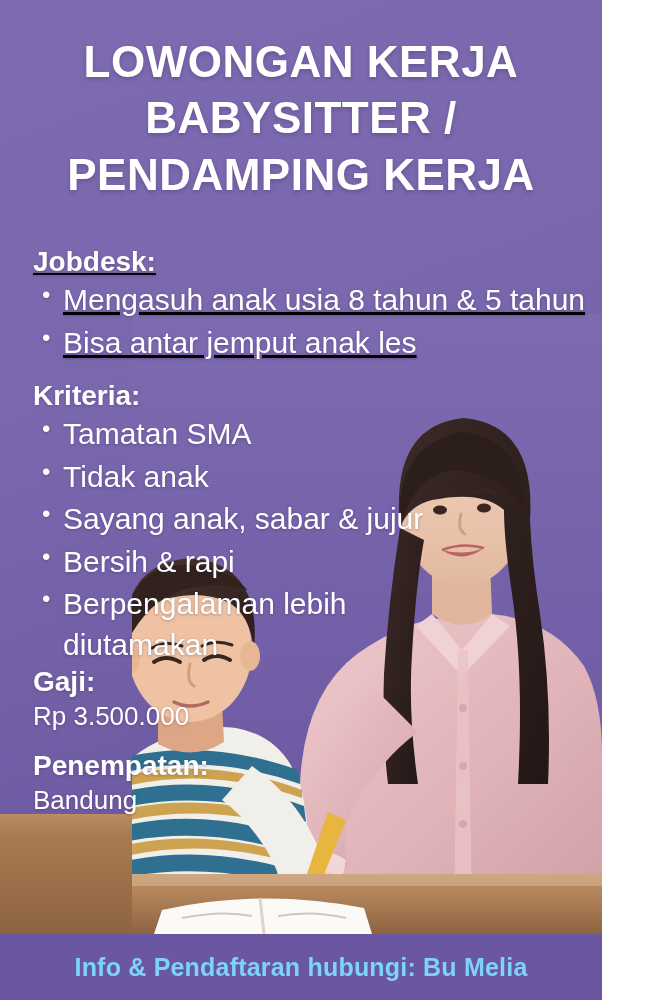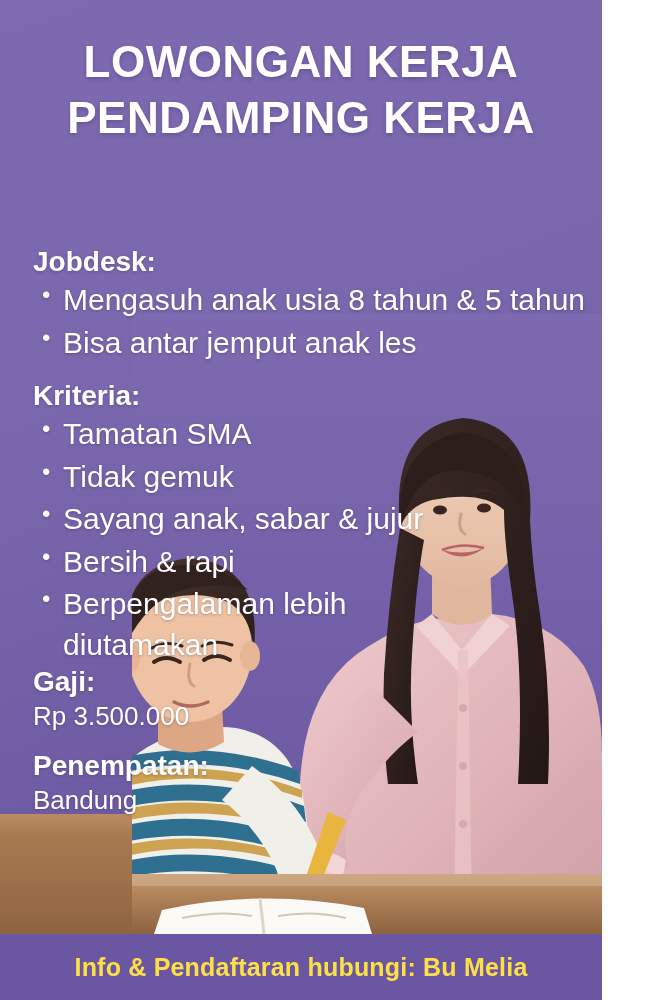--- a/index.html
+++ b/index.html
@@ -60,39 +60,39 @@
     top: -1px;
     font-size: 24px;
   }
   .plain-value {
     color: #ffffff;
     font-size: 26px;
     line-height: 1.3;
     text-shadow: 0 1px 3px rgba(40,25,70,0.3);
   }
 
-  #jobdesk-section { position: absolute; top: 246px; left: 33px; width: 600px; z-index: 6; }
+  #jobdesk-section { position: absolute; top: 246px; left: 33px; width: 600px; z-index: 6; text-decoration: underline; }
   #kriteria-section { position: absolute; top: 380px; left: 33px; width: 400px; z-index: 6; }
   #gaji-section { position: absolute; top: 666px; left: 33px; width: 330px; z-index: 6; }
   #penempatan-section { position: absolute; top: 750px; left: 33px; width: 330px; z-index: 6; }
 
   
   #footer-bar {
     position: absolute;
     bottom: 0; left: 0;
     width: 100%;
     height: 66px;
     background: #6b57a1;
     display: flex;
     align-items: center;
     justify-content: center;
     z-index: 9;
   }
   #footer-bar .ftext {
-    color: #fde047;
+    color: #7dd3fc;
     font-size: 25px;
     font-weight: bold;
     letter-spacing: 0.2px;
   }
 
   
   #photo {
     position: absolute;
     right: 0;
     bottom: 66px;
@@ -113,20 +113,21 @@
     background: linear-gradient(180deg, #b98d63 0%, #a87a52 18%, #8e6440 100%);
   }
 </style>
 </head>
 <body>
 
 <div id="poster">
 
   <div id="title-block">
     <div class="tline">LOWONGAN KERJA</div>
+    <div class="tline">BABYSITTER /</div>
     <div class="tline">PENDAMPING KERJA</div>
   </div>
 
   <div id="desk"></div>
 
   <div id="photo">
     <svg viewBox="0 0 470 620" preserveAspectRatio="xMidYMax meet">
       <defs>
         <linearGradient id="bg" x1="0" y1="0" x2="0" y2="1">
           <stop offset="0%" stop-color="#7d6ab0"></stop>
@@ -245,21 +246,21 @@
     <ul class="bullets">
       <li>Mengasuh anak usia 8 tahun &amp; 5 tahun</li>
       <li>Bisa antar jemput anak les</li>
     </ul>
   </div>
 
   <div id="kriteria-section">
     <div class="section-head">Kriteria:</div>
     <ul class="bullets">
       <li>Tamatan SMA</li>
-      <li>Tidak gemuk</li>
+      <li>Tidak anak</li>
       <li>Sayang anak, sabar &amp; jujur</li>
       <li>Bersih &amp; rapi</li>
       <li>Berpengalaman lebih diutamakan</li>
     </ul>
   </div>
 
   <div id="gaji-section">
     <div class="section-head">Gaji:</div>
     <div class="plain-value">Rp 3.500.000</div>
   </div>

